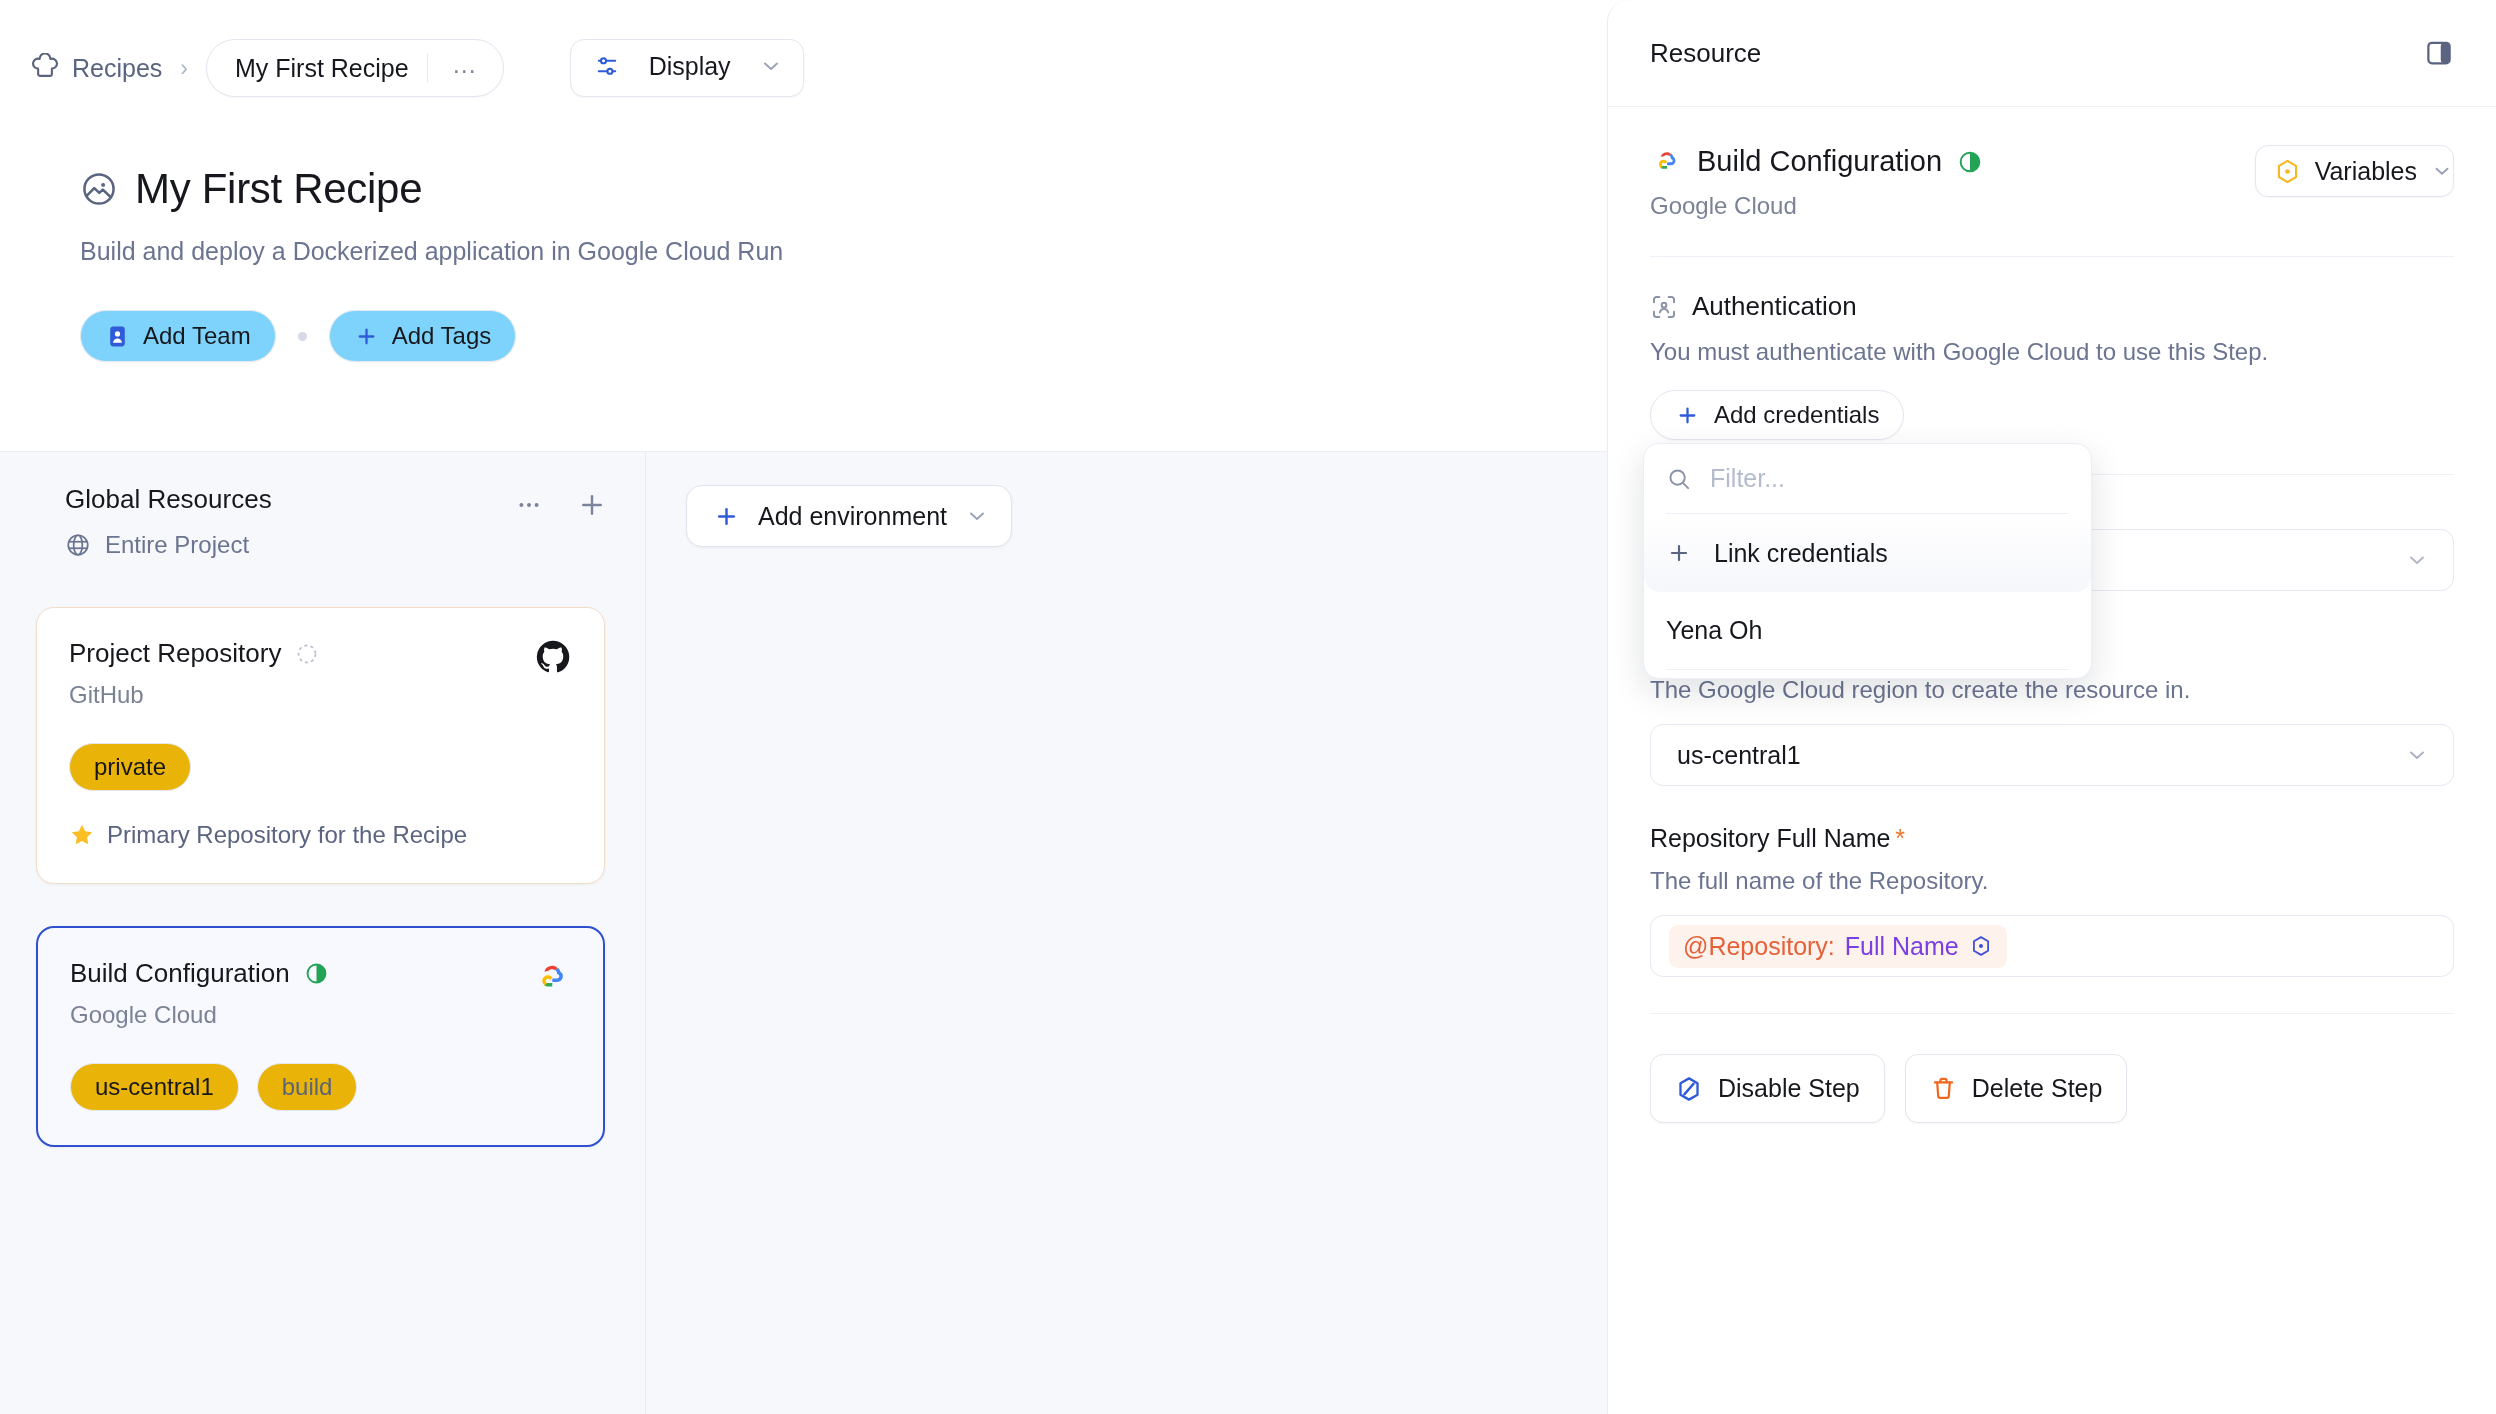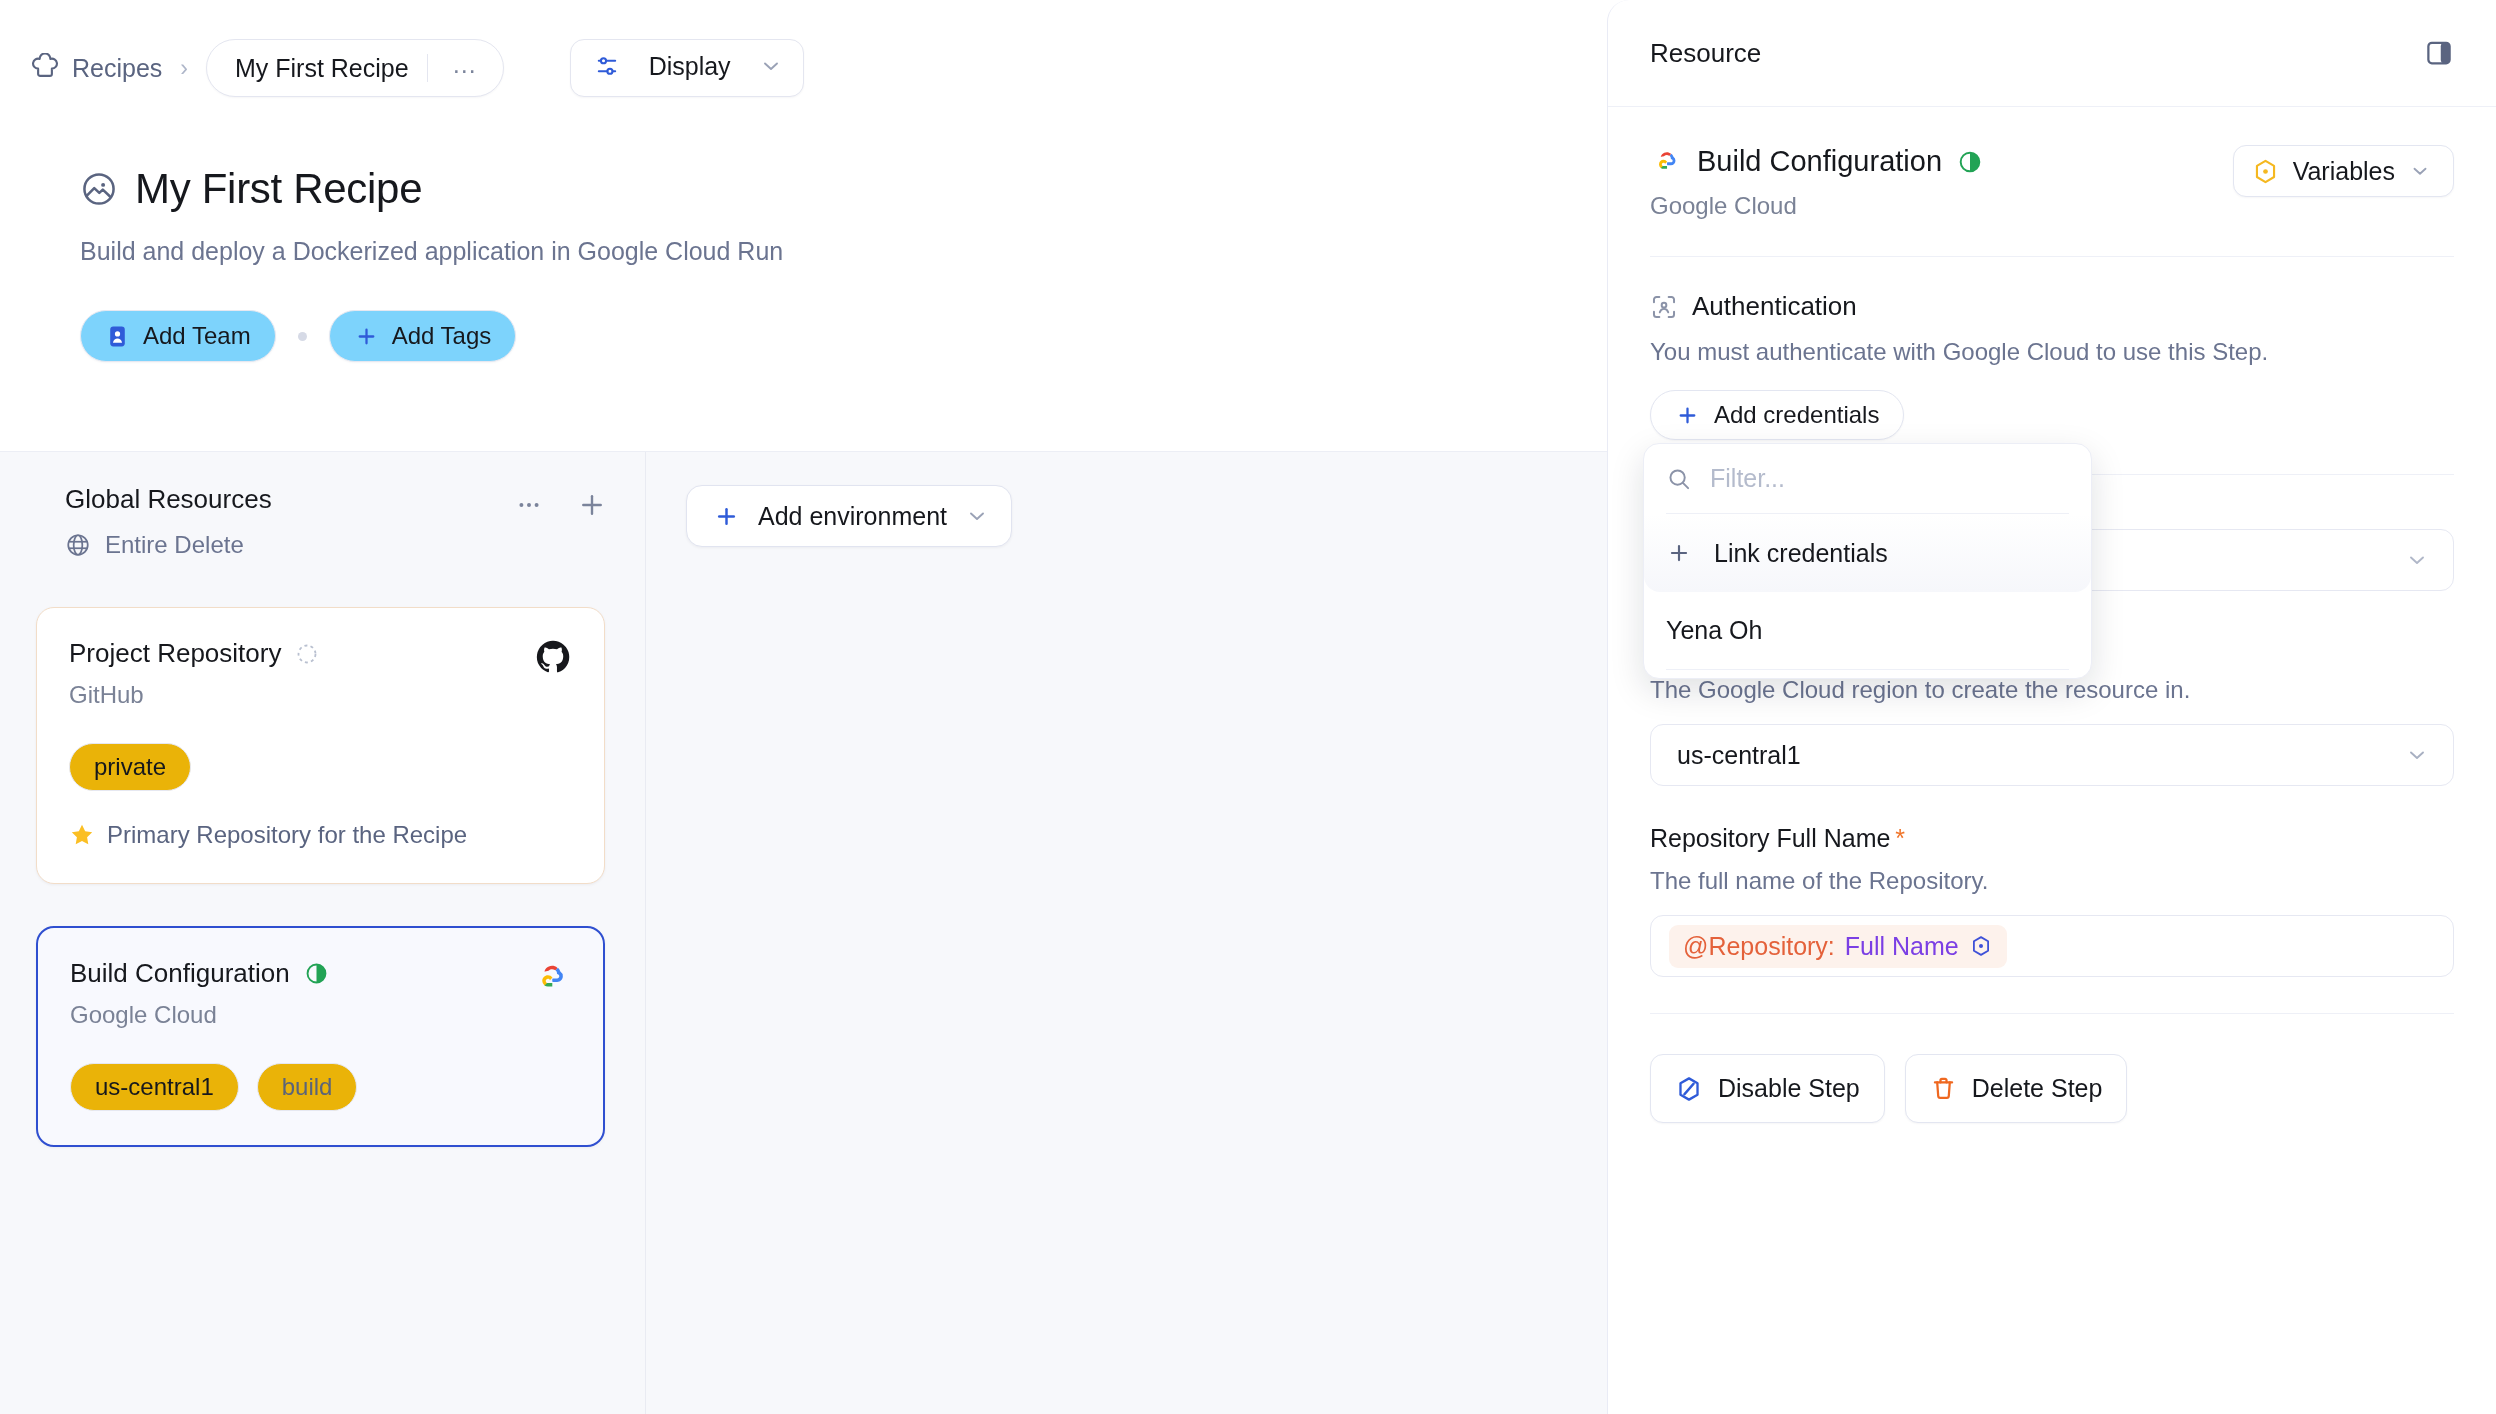--- a/index.html
+++ b/index.html
@@ -105,21 +105,21 @@
     align-items:center; justify-content:space-between; padding:0 42px 0 42px;
   }
   .panel-head .ttl { font-size:26px; color:#16181d; }
   .panel-body { padding:38px 42px 0 42px; }
 
   .res-row { display:flex; align-items:flex-start; justify-content:space-between; }
   .res-name { display:flex; align-items:center; gap:15px; font-size:29px; color:#16181d; }
   .res-sub { font-size:24px; color:#7a8296; margin-top:14px; }
   .btn-vars {
     display:flex; align-items:center; height:52px; border:1px solid #e3e6f1;
-    border-radius:13px; background:#fff; padding:0 22px 0 18px; gap:14px;
+    border-radius:13px; background:#fff; padding:0 0 0 18px; gap:14px;
     box-shadow:0 1px 2px rgba(16,24,40,.04); cursor:pointer;
   }
   .btn-vars .txt { font-size:25px; color:#16181d; }
 
   .hr { height:1px; background:#eef0f7; margin:36px 0 0 0; }
 
   .sec-title { display:flex; align-items:center; gap:14px; margin-top:34px; font-size:26px; color:#16181d; }
   .sec-desc { font-size:24px; color:#6b7490; margin-top:16px; }
   .btn-outline {
     display:inline-flex; align-items:center; height:50px; border:1px solid #e3e6f1;
@@ -255,21 +255,21 @@
         <div class="gr-title">Global Resources</div>
         <div class="gr-sub">
           <span class="icon">
             <svg width="26" height="26" viewBox="0 0 24 24" fill="none" stroke="#6b7490" stroke-width="1.6">
               <circle cx="12" cy="12" r="9"></circle>
                 <ellipse cx="12" cy="12" rx="4" ry="9"></ellipse>
                 <line x1="3.2" y1="9" x2="20.8" y2="9"></line>
                 <line x1="3.2" y1="15" x2="20.8" y2="15"></line>
             </svg>
           </span>
-          <span>Entire Delete</span>
+          <span>Entire Project</span>
         </div>
       </div>
       <div class="gr-actions">
         <span class="ic">
           <svg width="28" height="28" viewBox="0 0 24 24" fill="#7b849b">
               <circle cx="5.5" cy="12" r="1.7"></circle>
               <circle cx="12" cy="12" r="1.7"></circle>
               <circle cx="18.5" cy="12" r="1.7"></circle>
             </svg>
         </span>

